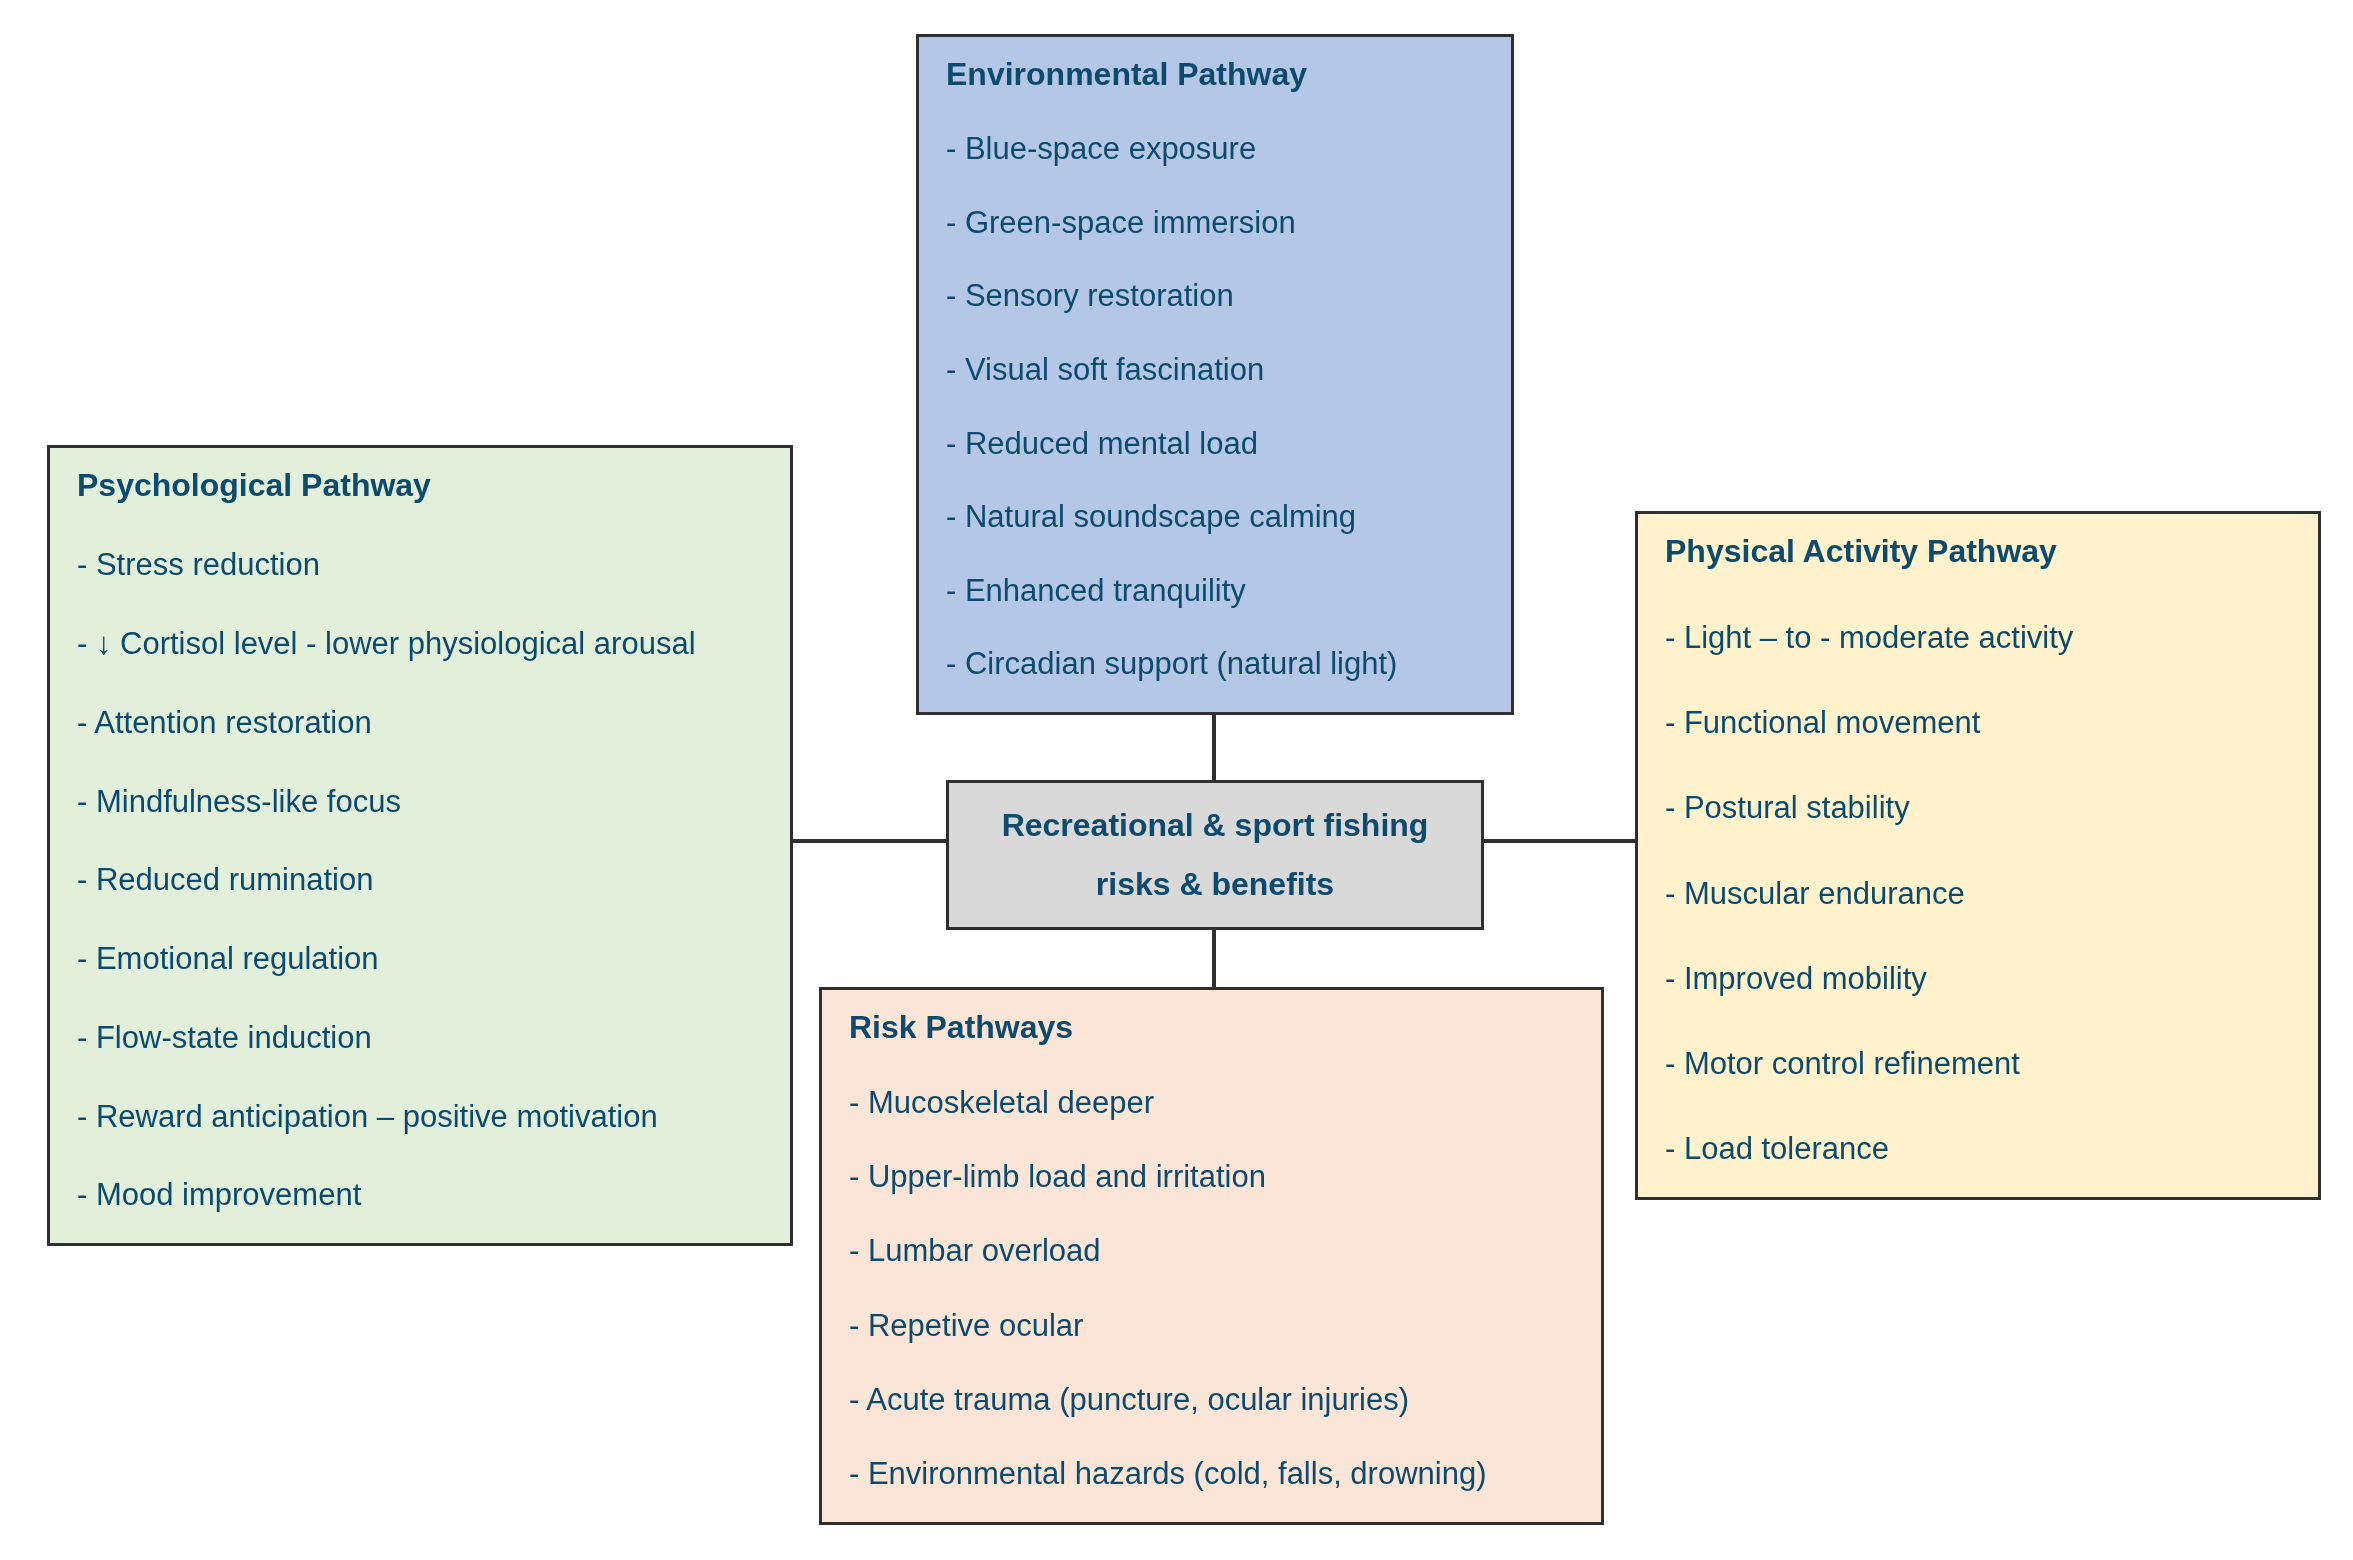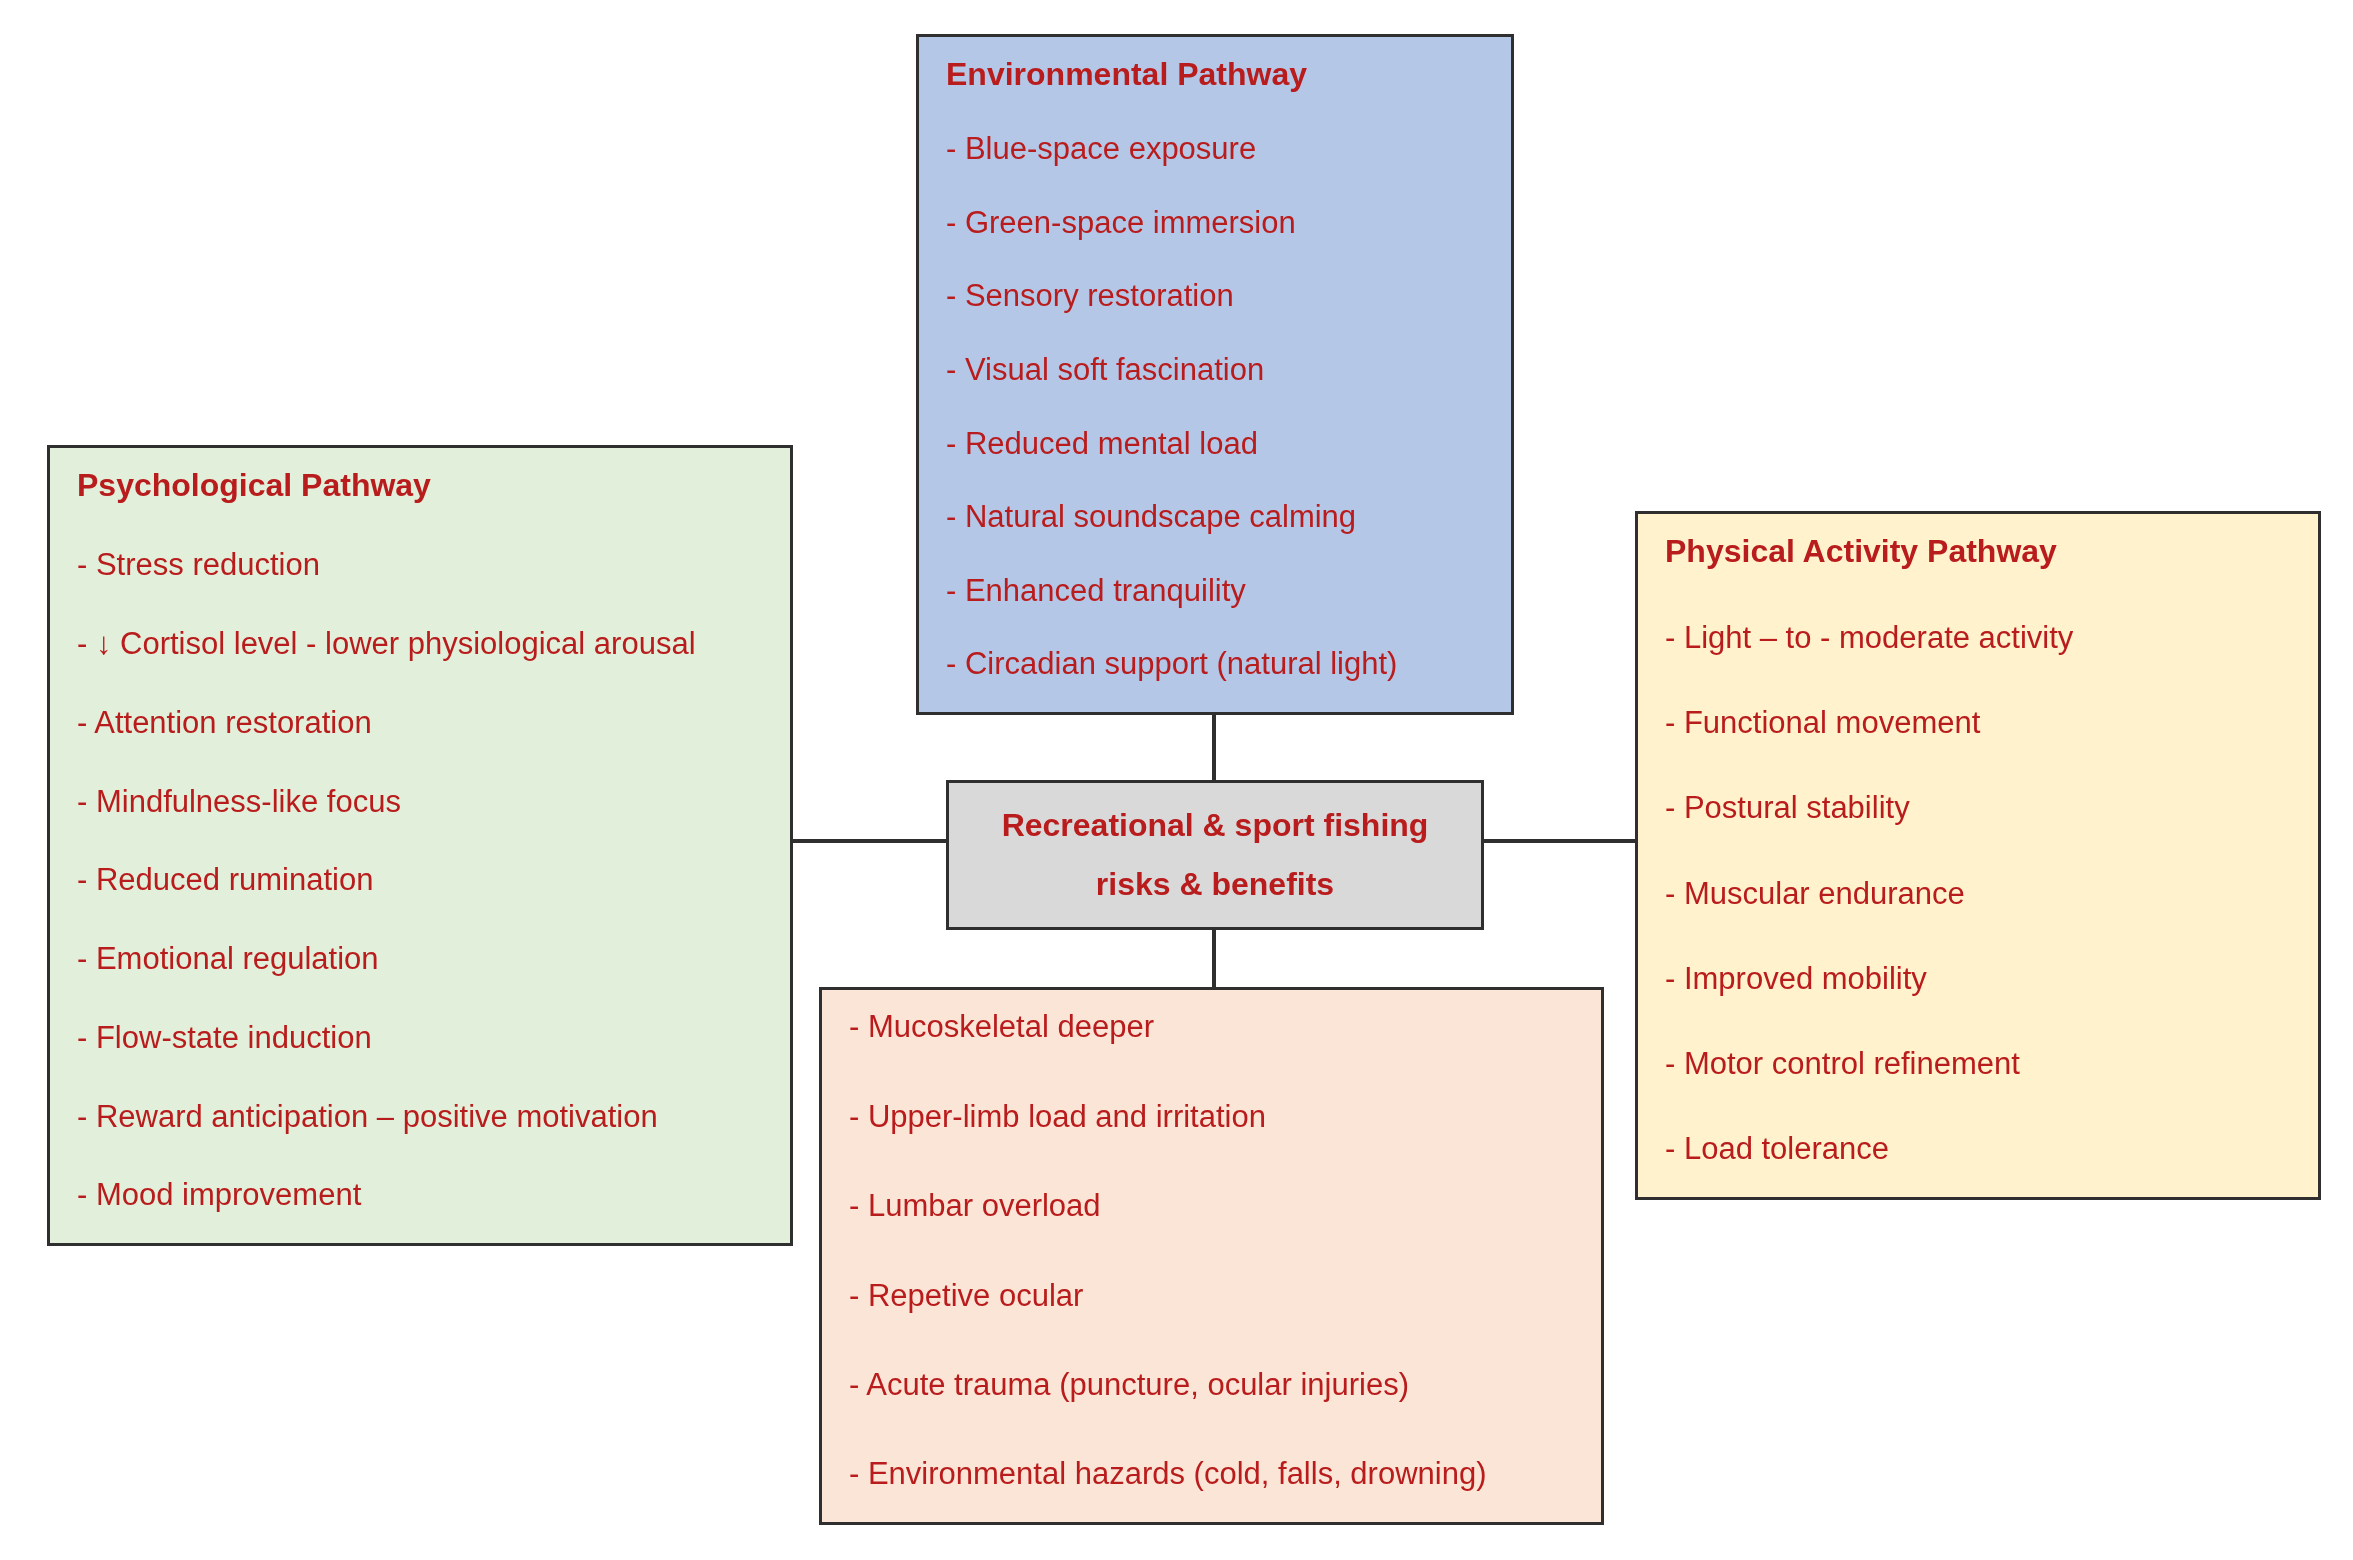--- a/index.html
+++ b/index.html
@@ -2,21 +2,21 @@
 <html style="font-size:12px"><head>
 <meta charset="utf-8">
 <style>
   html,body{margin:0;padding:0;background:#ffffff;}
   #canvas{
     position:relative;
     width:2354px;
     height:1561px;
     background:#ffffff;
     font-family:"Liberation Sans", sans-serif;
-    color:#b91c1c;
+    color:#0c4a6e;
     overflow:hidden;
   }
   .box{
     position:absolute;
     box-sizing:border-box;
     border:3px solid #2f2f2f;
     display:flex;
     flex-direction:column;
     justify-content:space-between;
     padding:19.4px 27px 30px 27px;
@@ -99,20 +99,21 @@
   <div class="item">- Light – to - moderate activity</div>
       <div class="item">- Functional movement</div>
       <div class="item">- Postural stability</div>
       <div class="item">- Muscular endurance</div>
       <div class="item">- Improved mobility</div>
       <div class="item">- Motor control refinement</div>
       <div class="item">- Load tolerance</div>
     </div>
 
   <div class="box" id="risk-box">
+    <div class="title">Risk Pathways</div>
 
   <div class="item">- Mucoskeletal deeper</div>
       <div class="item">- Upper-limb load and irritation</div>
       <div class="item">- Lumbar overload</div>
       <div class="item">- Repetive ocular</div>
       <div class="item">- Acute trauma (puncture, ocular injuries)</div>
       <div class="item">- Environmental hazards (cold, falls, drowning)</div>
     </div>
 
   <div id="center-box">

